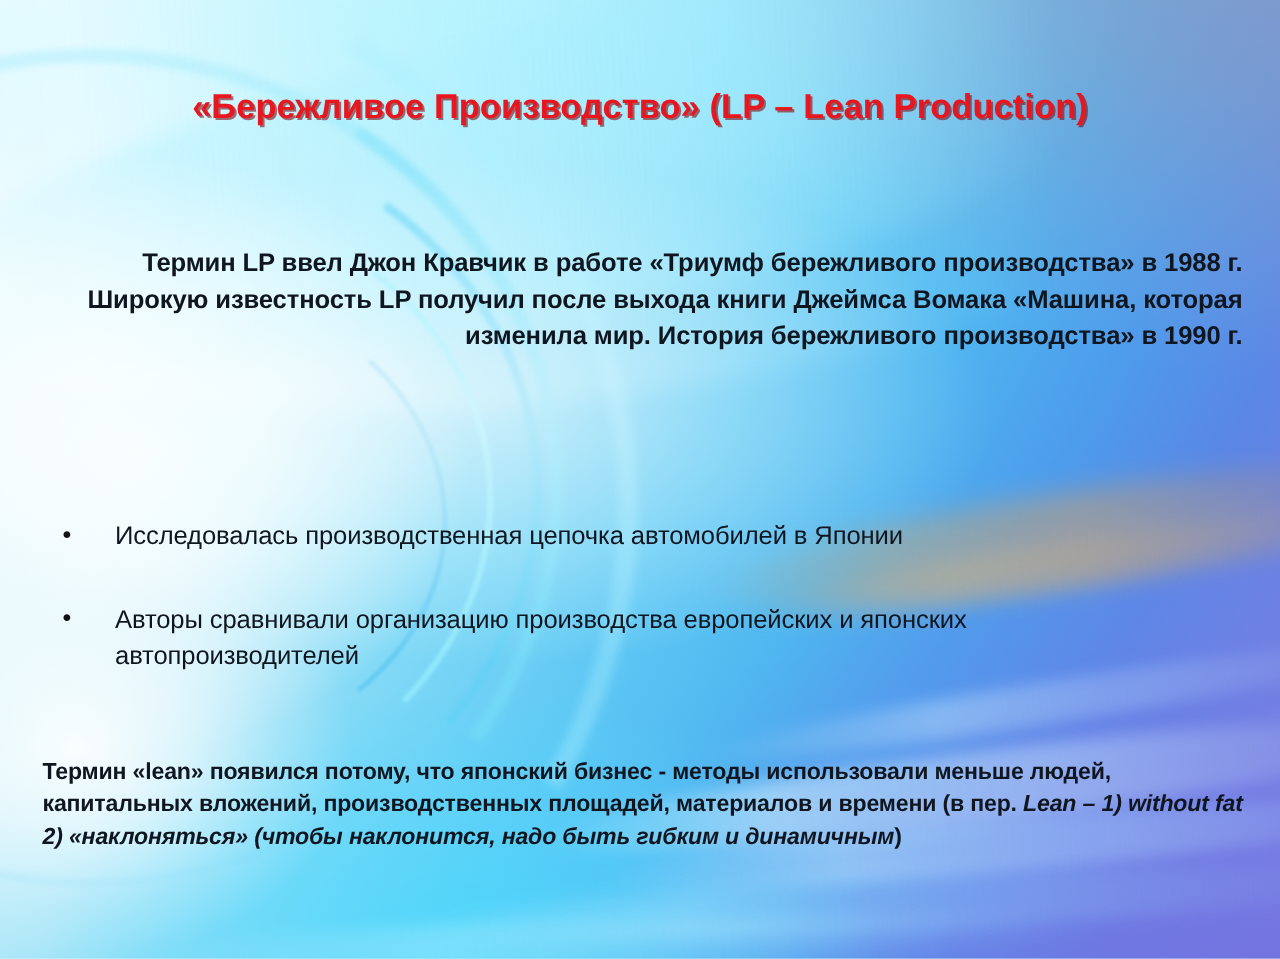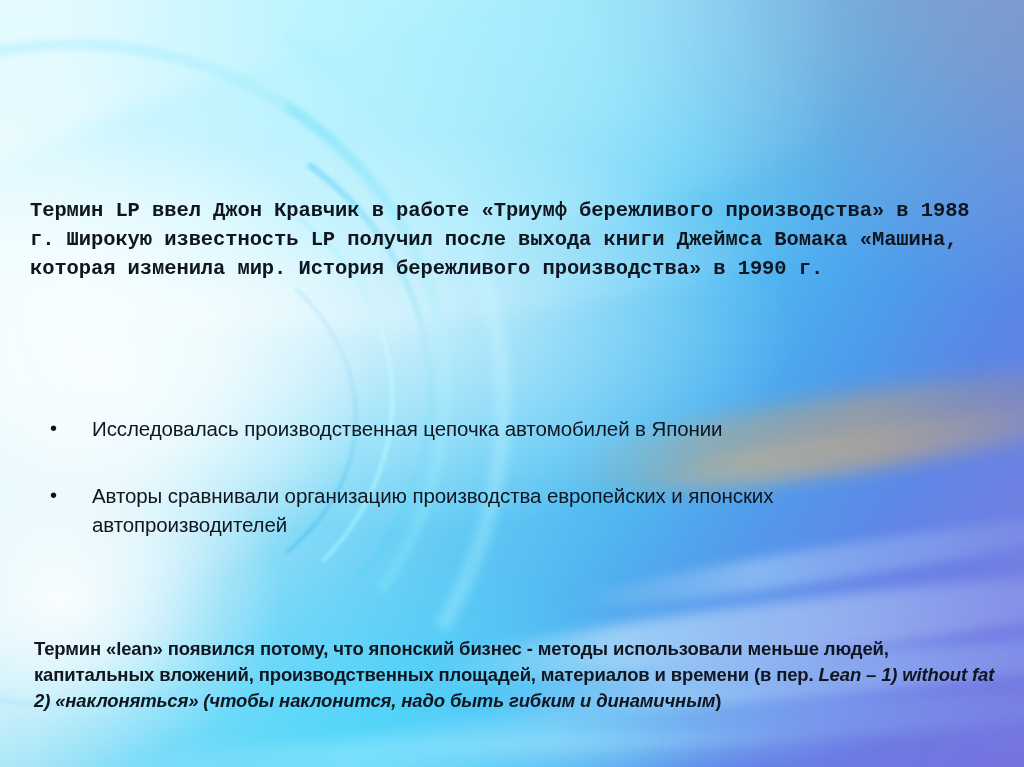--- a/index.html
+++ b/index.html
@@ -294,27 +294,26 @@
     padding: 0 40px;
     box-sizing: border-box;
   }
   .title-line { display: block; }
 
   .intro {
     position: absolute;
     left: 30px;
     right: 30px;
     top: 196px;
-    text-align: left;
+    text-align: right;
     color: #10161f;
     font-size: 20.5px;
     font-weight: bold;
     line-height: 29px;
     letter-spacing: -0.1px;
-    font-family: Liberation Mono, monospace;
   }
 
   .section-heading {
     position: absolute;
     left: 0;
     right: 0;
     top: 302px;
     text-align: center;
   }
   .section-heading-text {
@@ -361,21 +360,20 @@
   .footnote {
     position: absolute;
     left: 34px;
     right: 22px;
     top: 604px;
     color: #10161f;
     font-size: 18.5px;
     font-weight: bold;
     line-height: 26px;
     letter-spacing: -0.15px;
-    margin-top: 32px;
   }
   .footnote em {
     font-style: italic;
   }
 </style>
 </head>
 <body>
 
 <div class="slide">
 
@@ -403,20 +401,21 @@
 
   <div class="wave wave-4"></div>
   <div class="wave wave-1"></div>
   <div class="wave wave-2"></div>
   <div class="wave wave-3"></div>
   <div class="wave wave-5"></div>
 
   <div class="content">
 
     <div class="title">
+      <span class="title-line">«Бережливое Производство» (LP – Lean Production)</span>
     </div>
 
     <div class="intro">Термин LP ввел Джон Кравчик в работе «Триумф  бережливого производства» в 1988 г. Широкую известность LP получил после выхода книги Джеймса Вомака «Машина, которая изменила мир. История бережливого производства» в 1990 г.</div>
 
 
     <div class="bullets">
       <div class="bullet-row">
         <span class="bullet-marker">•</span>
         <span class="bullet-text">Исследовалась производственная цепочка автомобилей в Японии</span>
       </div>

